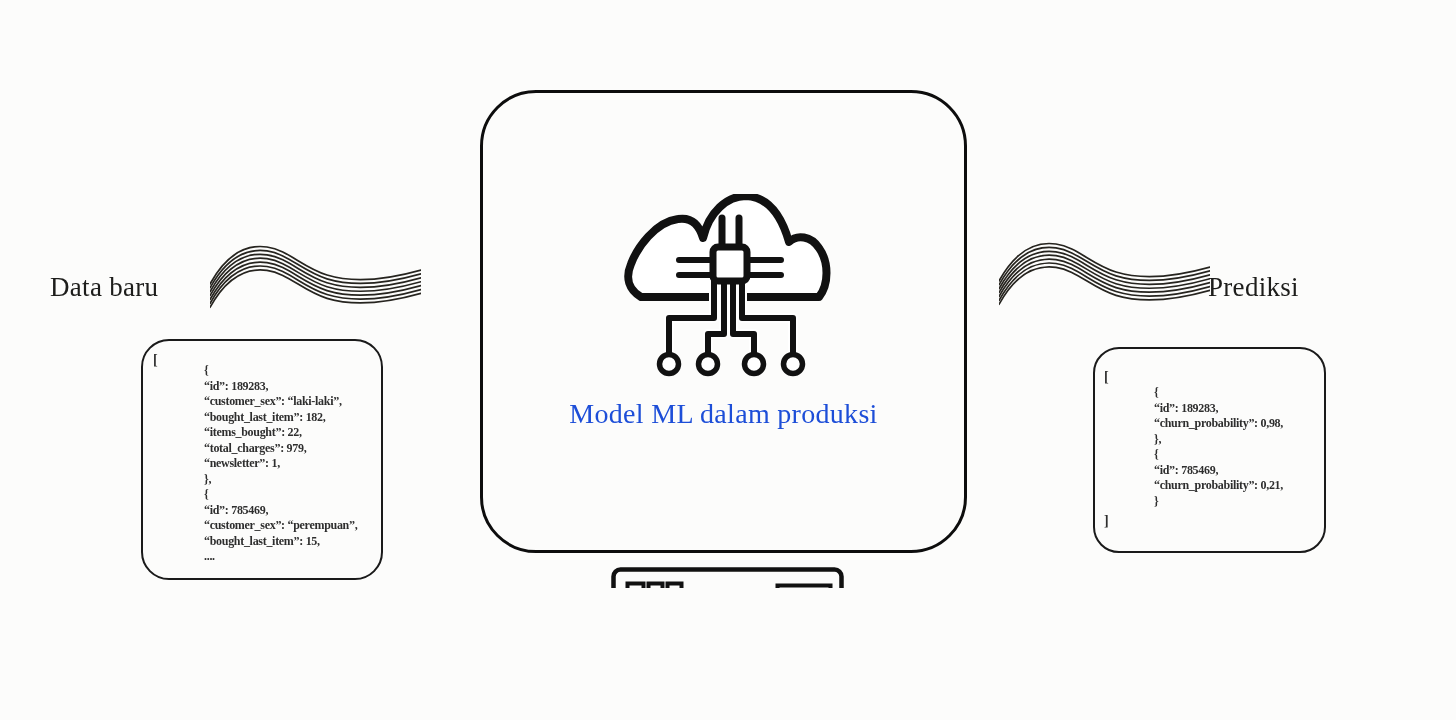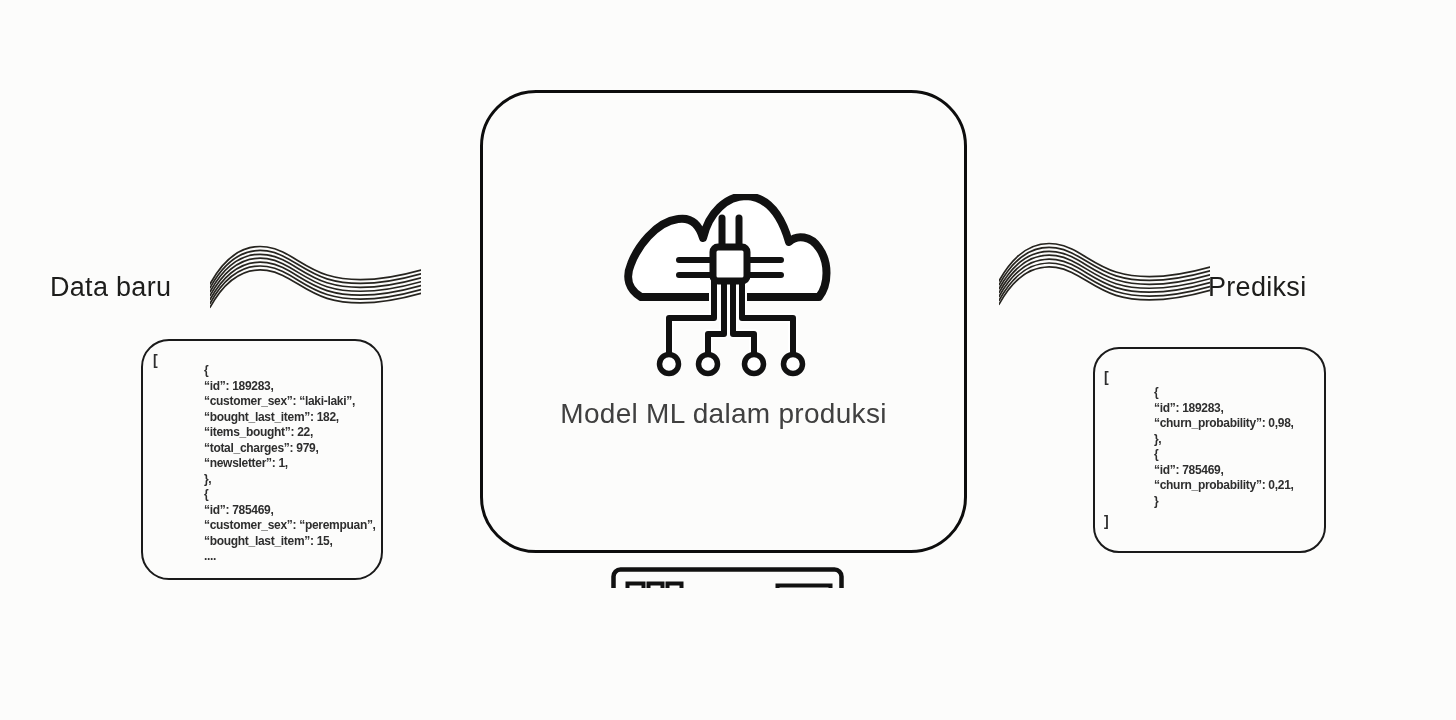--- a/index.html
+++ b/index.html
@@ -7,21 +7,21 @@
     --label:#1d1d1b;
     --json:#2e2e2e;
     --bg:#fcfcfb;
   }
   html,body{margin:0;padding:0;background:var(--bg);}
   .stage{
     position:relative;
     width:1456px;height:588px;
     background:var(--bg);
     overflow:hidden;
-    font-family:Liberation Sans, sans-serif;
+    font-family:Liberation Serif, serif;
   }
   .big-label{
     position:absolute;
     font-size:27px;
     color:var(--label);
     letter-spacing:.3px;
     white-space:nowrap;
   }
   .wave{position:absolute;}
   .wave path{fill:none;stroke:#26241f;stroke-width:1.7;stroke-linecap:round;}
@@ -46,21 +46,21 @@
 
   .model-box{
     position:absolute;
     left:480px;top:90px;width:487px;height:463px;
     border:3px solid #0d0d0d;border-radius:56px;
     box-sizing:border-box;
   }
   .cloud-icon{position:absolute;left:140px;top:101px;}
   .model-label{
     position:absolute;left:0;right:0;top:305px;
-    text-align:center;font-size:28px;color:#404040;letter-spacing:.3px;
+    text-align:center;font-size:28px;color:#1d4ed8;letter-spacing:.3px;
   }
 
   .server-icon{position:absolute;left:610px;top:566px;}
   .server-label{
     position:absolute;left:634px;top:624px;width:235px;
     text-align:center;font-size:30px;color:var(--label);
   }
 
   .fringe{
     position:absolute;left:28px;top:716px;width:900px;height:4px;

